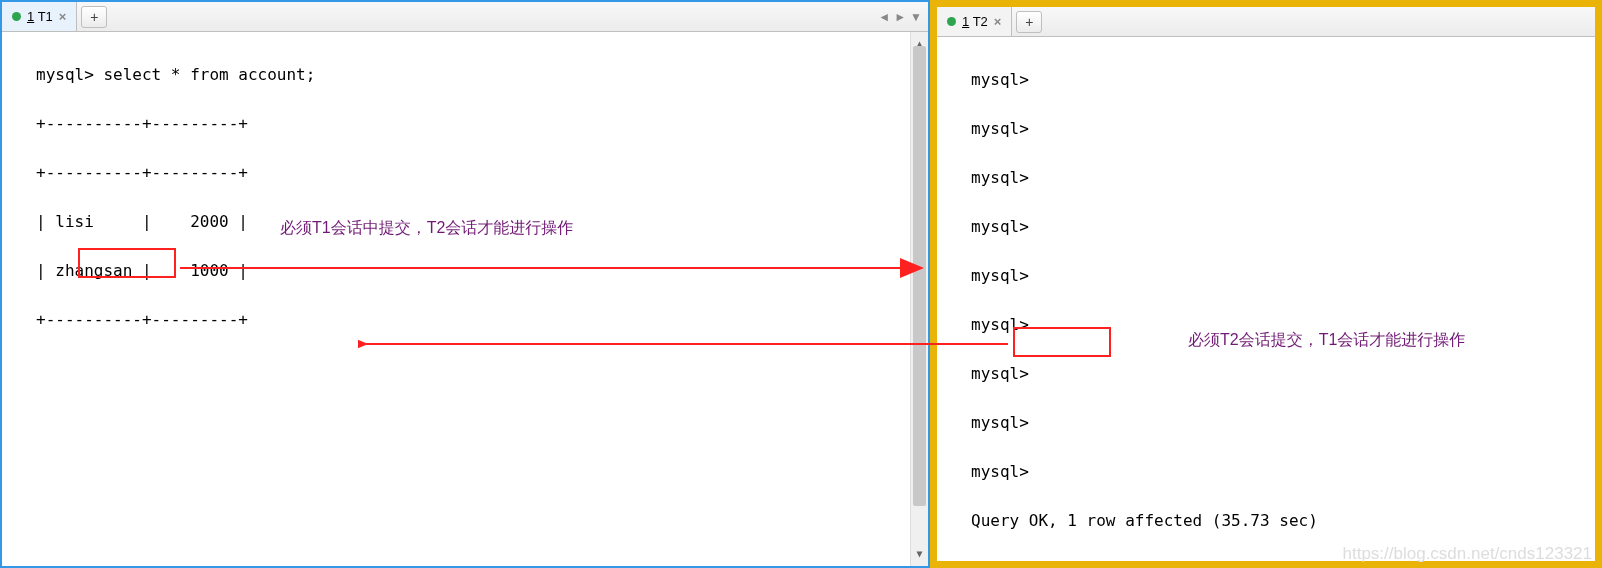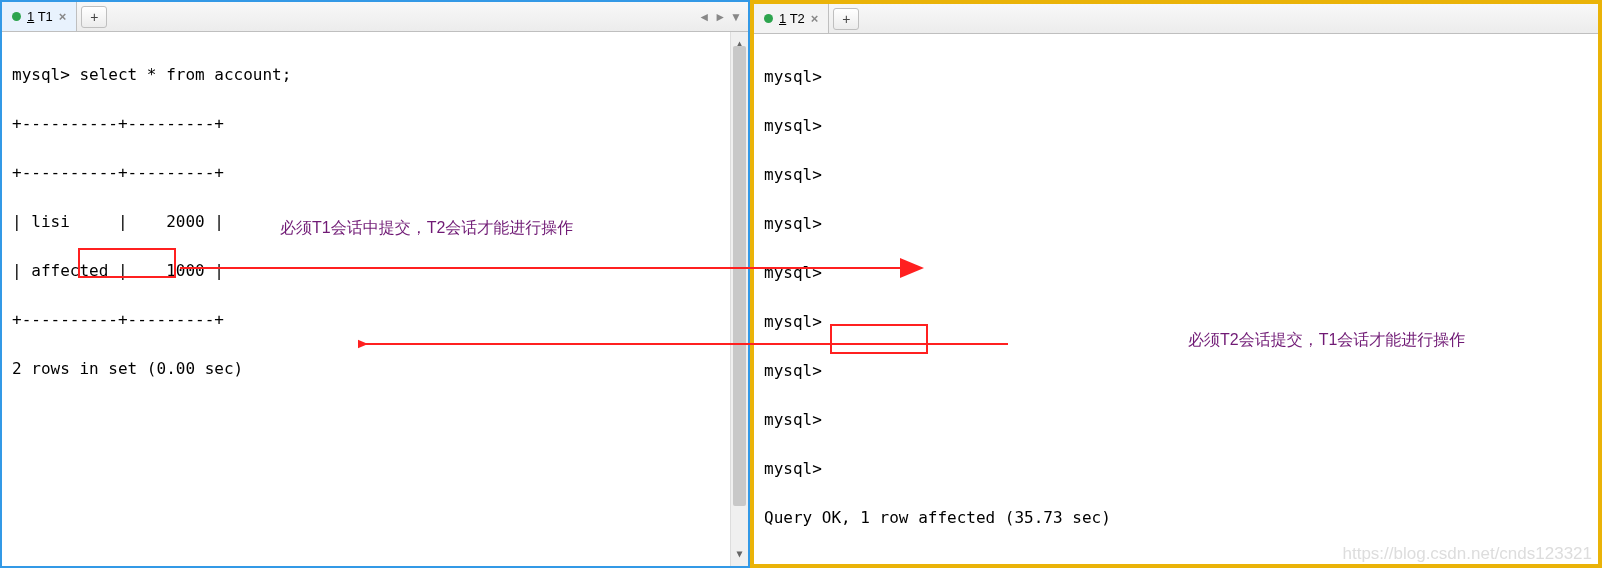--- a/index.html
+++ b/index.html
@@ -17,22 +17,22 @@
     width: 100%;
     height: 100%;
   }
   .pane {
     display: flex;
     flex-direction: column;
     height: 100%;
     background: #fff;
     position: relative;
   }
-  .pane.left { width: 750px; border: 2px solid #3399e6; }
-  .pane.right { flex: 1; border: 4px solid #eab308; }
+  .pane.left { width: 930px; border: 2px solid #3399e6; }
+  .pane.right { flex: 1; border: 7px solid #eab308; }
   .tabbar {
     display: flex;
     align-items: center;
     height: 30px;
     background: linear-gradient(#f8f8f8,#ececec);
     border-bottom: 1px solid #bfbfbf;
     font-family: Arial, sans-serif;
     font-size: 13px;
     position: relative;
   }
@@ -74,21 +74,21 @@
   .nav-arrows span { cursor: pointer; }
   .terminal {
     flex: 1;
     padding: 6px 4px 6px 10px;
     white-space: pre;
     line-height: 24.5px;
     overflow: hidden;
     position: relative;
     color: #000;
   }
-  .terminal .row { white-space: pre; }
+  .terminal .row { white-space: pre; margin-left: 24px; }
   .scrollbar {
     position: absolute;
     right: 0; top: 0; bottom: 0;
     width: 18px;
     background: #f0f0f0;
     border-left: 1px solid #ddd;
   }
   .scrollbar .thumb {
     position: absolute;
     left: 2px; right: 2px;
@@ -142,23 +142,22 @@
         <span>►</span>
         <span>▼</span>
       </div>
     </div>
 
     <div class="terminal">
 <div class="row">mysql&gt; select * from account;</div>
 <div class="row">+----------+---------+</div>
 <div class="row">+----------+---------+</div>
 <div class="row">| lisi     |    2000 |</div>
-<div class="row">| affected |    1000 |</div>
+<div class="row">| zhangsan |    1000 |</div>
 <div class="row">+----------+---------+</div>
-<div class="row">2 rows in set (0.00 sec)</div>
 <div class="row"></div>
 <div class="row"></div>
 
 
 
 
 
 
 
 

